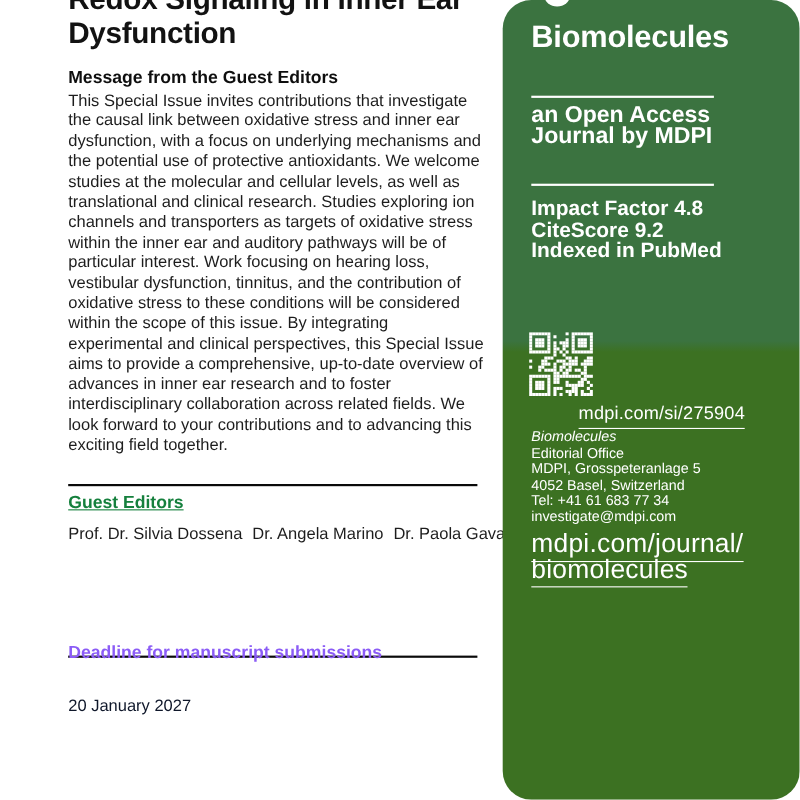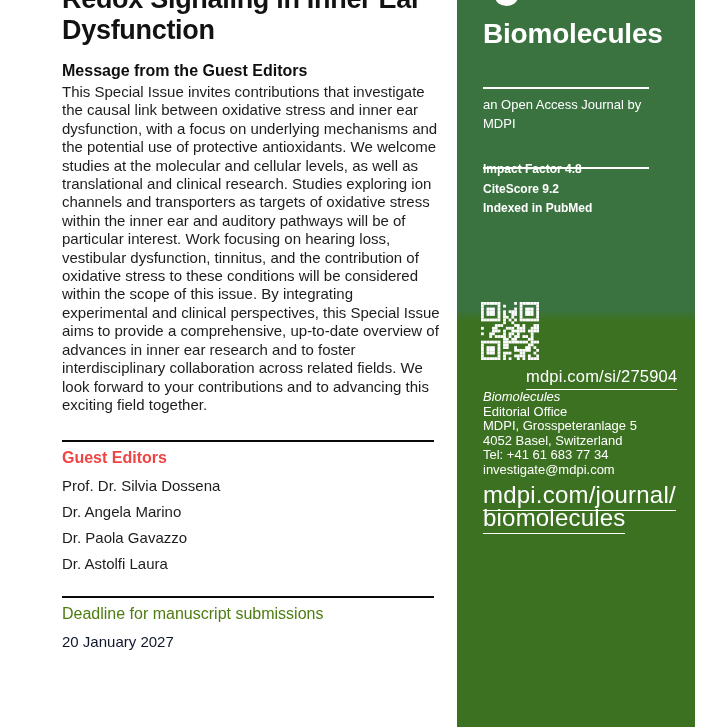--- a/index.html
+++ b/index.html
@@ -9,34 +9,34 @@
   }
   
   .si-title{position:absolute;left:62px;top:-16px;width:395px;
     font-size:27px;line-height:31px;font-weight:700;letter-spacing:-0.3px;color:#121212;}
   .msg-heading{position:absolute;left:62px;top:61px;font-size:16px;line-height:20px;font-weight:700;color:#0e0e0e;}
   .msg-body{position:absolute;left:62px;top:83px;width:378px;
     font-size:15px;line-height:18.4px;color:#1d1d1d;}
   .rule{position:absolute;left:62px;width:372px;height:2px;background:#0a0a0a;}
   .rule-1{top:440px;}
   .rule-2{top:596px;}
-  .editors-heading{position:absolute;left:62px;top:448px;font-size:16px;line-height:20px;font-weight:700;color:#ef4444;}
-  .editors-list{position:absolute;left:62px;top:477px;display:flex;flex-direction:column;gap:9px;}
+  .editors-heading{position:absolute;left:62px;top:448px;font-size:16px;line-height:20px;font-weight:700;color:#15803d;text-decoration:underline;}
+  .editors-list{position:absolute;left:62px;top:477px;display:flex;flex-direction:row;gap:9px;}
   .editor-name{font-size:15px;line-height:17px;color:#1d1d1d;}
-  .deadline-heading{position:absolute;left:62px;top:604px;font-size:16px;line-height:20px;font-weight:400;color:#4d7c0f;}
+  .deadline-heading{position:absolute;left:62px;top:584px;font-size:16px;line-height:20px;font-weight:700;color:#8b5cf6;}
   .deadline-date{position:absolute;left:62px;top:633px;font-size:15px;line-height:18px;color:#0f172a;}
   
-  .panel{position:absolute;left:457px;top:0;width:238px;height:727px;color:#ffffff;}
+  .panel{position:absolute;left:457px;top:0;width:270px;height:727px;color:#ffffff;border-radius:26px;}
   .logo-remnant{position:absolute;left:38px;top:-13px;width:23px;height:19px;border-radius:50%;background:#ffffff;}
   .journal-name{position:absolute;left:26px;top:17px;font-size:28px;line-height:34px;font-weight:700;letter-spacing:-0.2px;}
   .wline{position:absolute;left:26px;width:166px;height:2px;background:#ffffff;}
   .wline-1{top:87px;}
   .wline-2{top:167px;}
-  .tagline{position:absolute;left:26px;top:95px;width:172px;font-size:13px;line-height:19px;font-weight:400;}
-  .metrics{position:absolute;left:26px;top:160px;font-size:12px;line-height:19.5px;font-weight:700;}
+  .tagline{position:absolute;left:26px;top:95px;width:172px;font-size:21px;line-height:19px;font-weight:700;}
+  .metrics{position:absolute;left:26px;top:180px;font-size:19px;line-height:19.5px;font-weight:700;}
   .metrics span{display:block;}
   .qr{position:absolute;left:24px;top:302px;width:58px;height:58px;}
   .si-link{position:absolute;left:25px;top:366px;font-size:16.5px;line-height:20px;
     display:inline-block;border-bottom:1.5px solid #fff;padding-bottom:3px;letter-spacing:0.2px;margin-left:44px;}
   .office{position:absolute;left:26px;top:390px;font-size:13px;line-height:14.6px;}
   .office .it{font-style:italic;}
   .office div{display:block;}
   .jlink{position:absolute;left:26px;font-size:24px;line-height:22px;
     display:inline-block;border-bottom:1.5px solid #fff;padding-bottom:4px;letter-spacing:0.2px;}
   .jlink-1{top:484px;}

